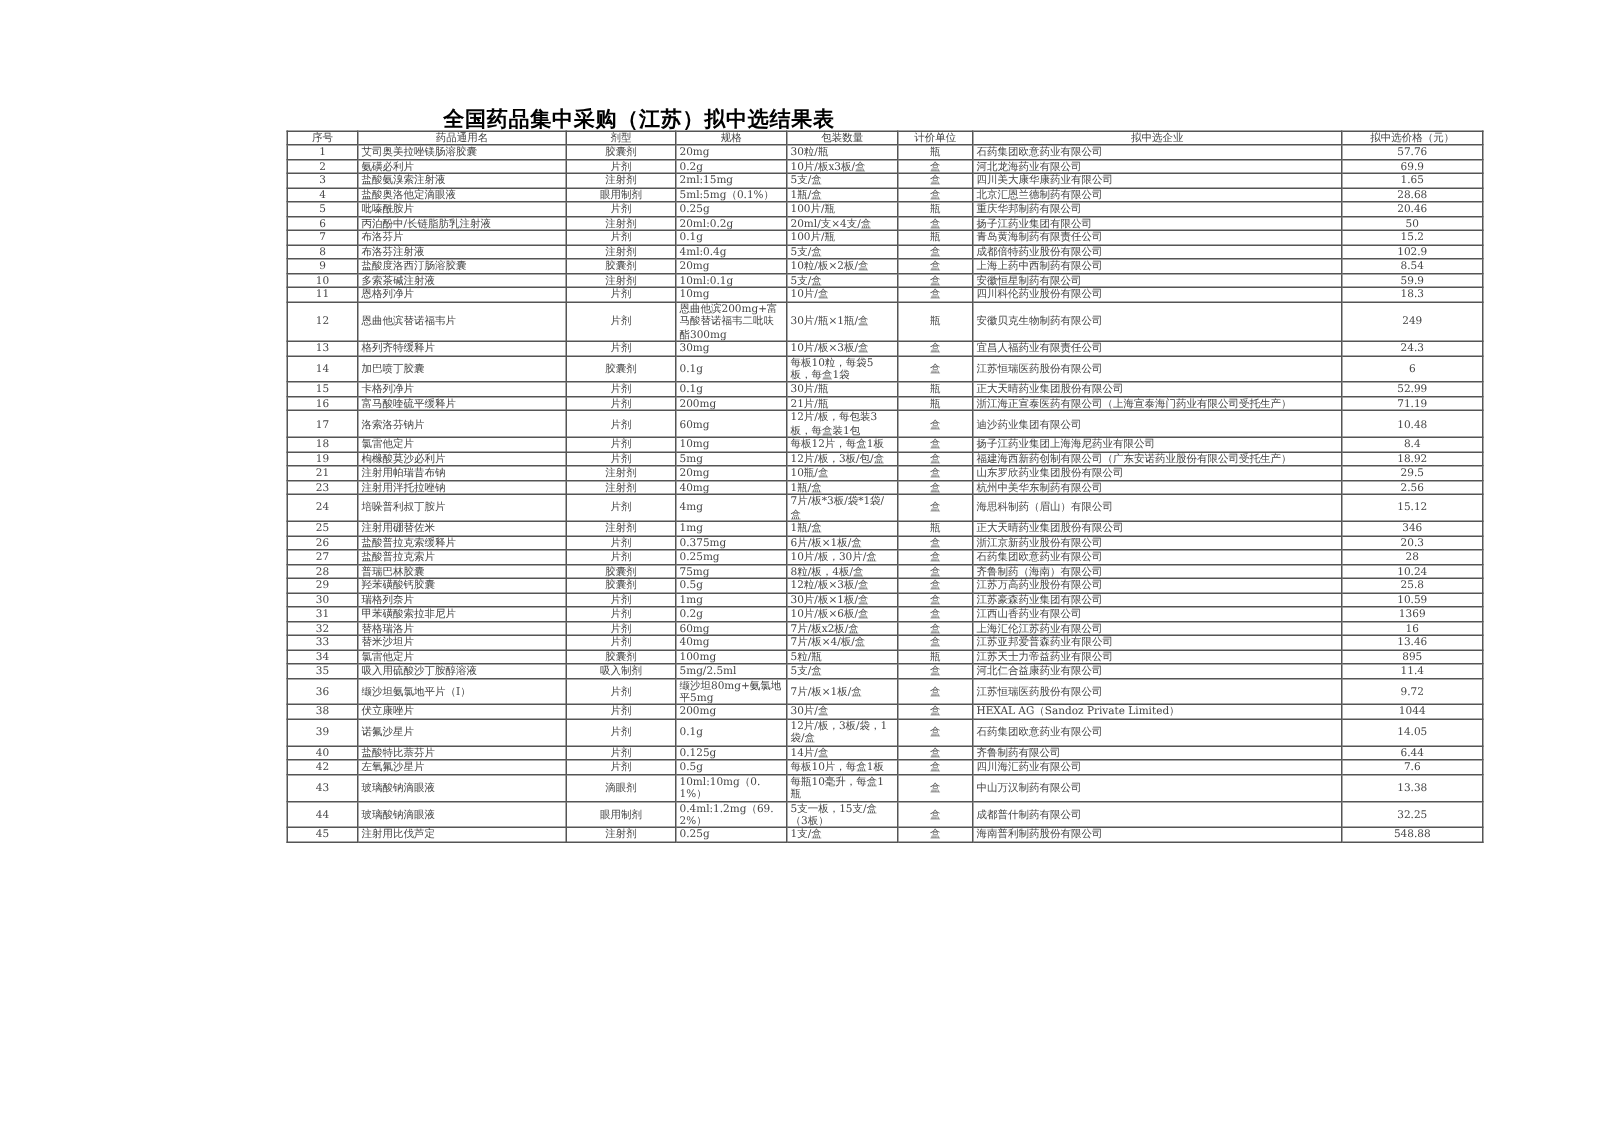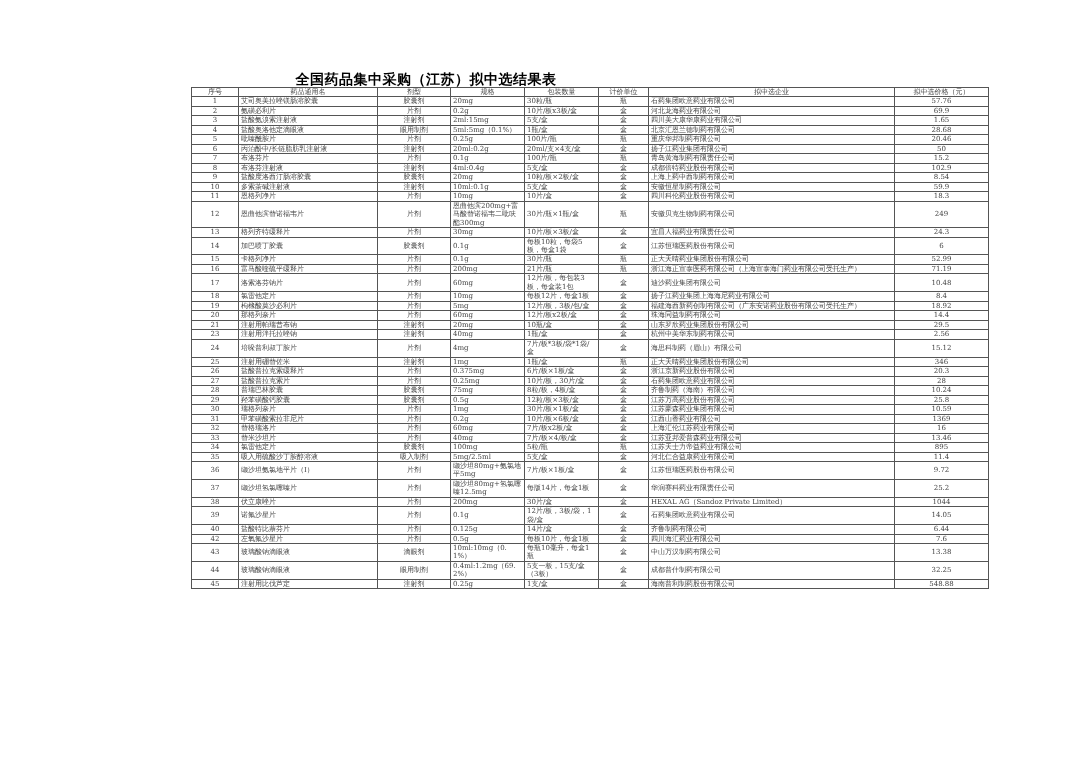--- a/index.html
+++ b/index.html
@@ -227,30 +227,20 @@
         <td class="c">19</td>
         <td class="l">枸橼酸莫沙必利片</td>
         <td class="c">片剂</td>
         <td class="l">5mg</td>
         <td class="l">12片/板，3板/包/盒</td>
         <td class="c">盒</td>
         <td class="l">福建海西新药创制有限公司（广东安诺药业股份有限公司受托生产）</td>
         <td class="c">18.92</td>
       </tr>
       <tr>
-        <td class="c">20</td>
-        <td class="l">那格列奈片</td>
-        <td class="c">片剂</td>
-        <td class="l">60mg</td>
-        <td class="l">12片/板x2板/盒</td>
-        <td class="c">盒</td>
-        <td class="l">珠海同益制药有限公司</td>
-        <td class="c">14.4</td>
-      </tr>
-      <tr>
         <td class="c">21</td>
         <td class="l">注射用帕瑞昔布钠</td>
         <td class="c">注射剂</td>
         <td class="l">20mg</td>
         <td class="l">10瓶/盒</td>
         <td class="c">盒</td>
         <td class="l">山东罗欣药业集团股份有限公司</td>
         <td class="c">29.5</td>
       </tr>
       <tr>
@@ -387,30 +377,20 @@
         <td class="c">36</td>
         <td class="l">缬沙坦氨氯地平片（Ⅰ）</td>
         <td class="c">片剂</td>
         <td class="l">缬沙坦80mg+氨氯地平5mg</td>
         <td class="l">7片/板×1板/盒</td>
         <td class="c">盒</td>
         <td class="l">江苏恒瑞医药股份有限公司</td>
         <td class="c">9.72</td>
       </tr>
       <tr>
-        <td class="c">37</td>
-        <td class="l">缬沙坦氢氯噻嗪片</td>
-        <td class="c">片剂</td>
-        <td class="l">缬沙坦80mg+氢氯噻嗪12.5mg</td>
-        <td class="l">每版14片，每盒1板</td>
-        <td class="c">盒</td>
-        <td class="l">华润赛科药业有限责任公司</td>
-        <td class="c">25.2</td>
-      </tr>
-      <tr>
         <td class="c">38</td>
         <td class="l">伏立康唑片</td>
         <td class="c">片剂</td>
         <td class="l">200mg</td>
         <td class="l">30片/盒</td>
         <td class="c">盒</td>
         <td class="l">HEXAL AG（Sandoz Private Limited）</td>
         <td class="c">1044</td>
       </tr>
       <tr>

